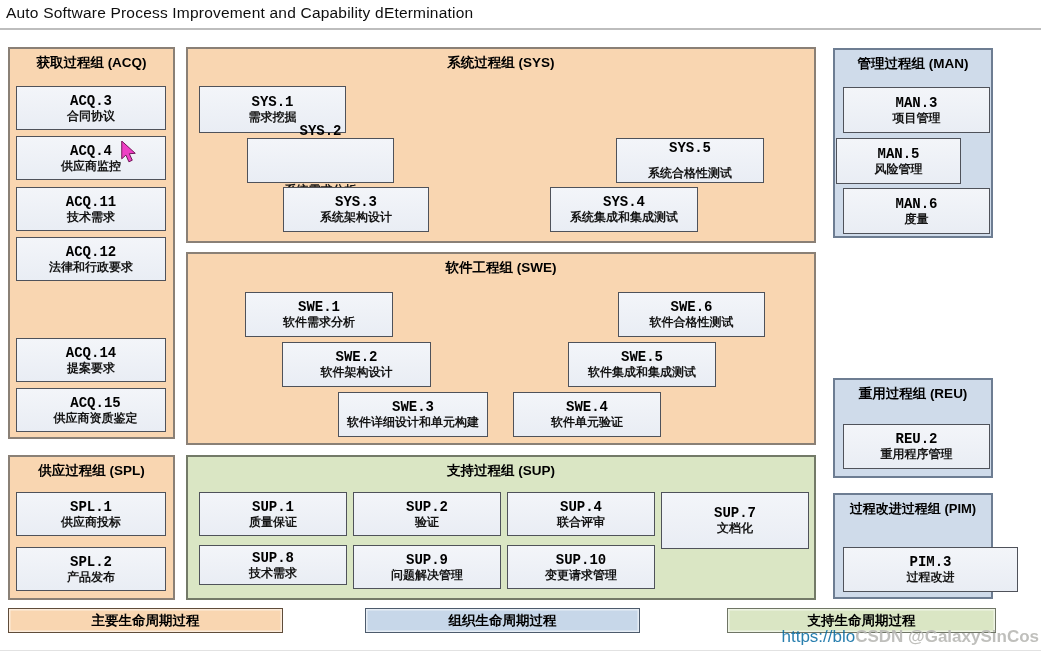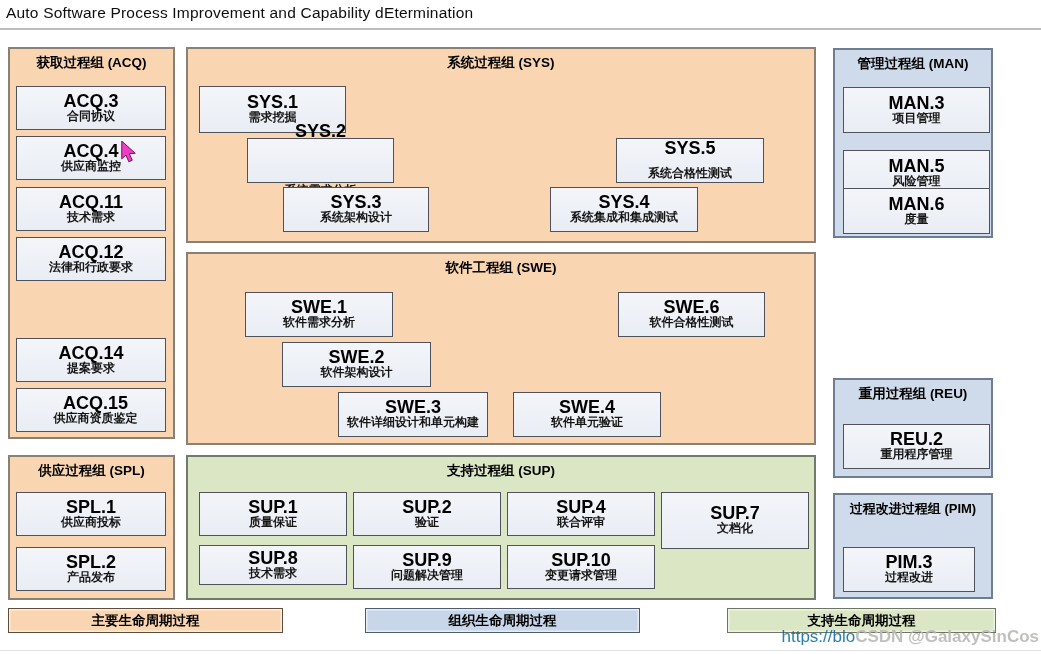--- a/index.html
+++ b/index.html
@@ -12,21 +12,21 @@
 
   .group{position:absolute;box-sizing:border-box;border:2px solid #8a8076;}
   .group.orange{background:#f9d6b1;border-color:#8a8076;}
   .group.blue{background:#cfdbea;border-color:#6d7d92;}
   .group.green{background:#dae6c4;border-color:#737a68;}
   .ghead{margin-top:6px;text-align:center;font-weight:bold;font-size:13.5px;line-height:16px;color:#000;white-space:nowrap;}
 
   .pbox{position:absolute;box-sizing:border-box;background:linear-gradient(#f3f5f9,#e9edf4);
         border:1.6px solid #4f525a;display:flex;flex-direction:column;align-items:center;
         justify-content:center;text-align:center;padding:1px 2px;}
-  .pcode{font-weight:bold;font-size:18px;line-height:16px;color:#000;white-space:nowrap;}
+  .pcode{font-weight:bold;font-size:14px;line-height:16px;color:#000;white-space:nowrap;font-family:Liberation Mono, monospace;}
   .pname{font-weight:600;font-size:12px;line-height:15px;color:#141414;white-space:nowrap;}
 
   .legend{position:absolute;box-sizing:border-box;height:25px;display:flex;align-items:center;justify-content:center;
           font-weight:bold;font-size:13.5px;color:#000;border:1.6px solid;box-shadow:inset 0 0 0 1.5px rgba(255,255,255,.55);white-space:nowrap;}
   .legend.orange{background:#f9d6b1;border-color:#5f4c3a;}
   .legend.blue{background:#c7d7e9;border-color:#4d5b6c;}
   .legend.green{background:#dae6c4;border-color:#6f7565;}
 
   .watermark{position:absolute;top:627px;right:2px;font-size:17px;white-space:nowrap;pointer-events:none;}
   .wm-prefix{color:#0369a1;opacity:.85;}
@@ -117,20 +117,24 @@
       <div class="pname">软件架构设计</div>
     </div>
     <div class="pbox" style="left:150px;top:138px;width:150px;height:45px;">
       <div class="pcode">SWE.3</div>
       <div class="pname">软件详细设计和单元构建</div>
     </div>
     <div class="pbox" style="left:430px;top:38px;width:147px;height:45px;">
       <div class="pcode">SWE.6</div>
       <div class="pname">软件合格性测试</div>
     </div>
+    <div class="pbox" style="left:380px;top:88px;width:148px;height:45px;">
+      <div class="pcode">SWE.5</div>
+      <div class="pname">软件集成和集成测试</div>
+    </div>
     <div class="pbox" style="left:325px;top:138px;width:148px;height:45px;">
       <div class="pcode">SWE.4</div>
       <div class="pname">软件单元验证</div>
     </div>
   </div>
 
   <div class="group green" style="left:186px;top:455px;width:630px;height:145px;">
     <div class="ghead">支持过程组 (SUP)</div>
     <div class="pbox" style="left:11px;top:35px;width:148px;height:44px;">
       <div class="pcode">SUP.1</div>
@@ -161,41 +165,41 @@
       <div class="pname">变更请求管理</div>
     </div>
   </div>
 
   <div class="group blue" style="left:833px;top:48px;width:160px;height:190px;">
     <div class="ghead">管理过程组 (MAN)</div>
     <div class="pbox" style="left:8px;top:37px;width:147px;height:46px;">
       <div class="pcode">MAN.3</div>
       <div class="pname">项目管理</div>
     </div>
-    <div class="pbox" style="left:8px;top:88px;width:147px;height:46px;margin-top:12px;">
+    <div class="pbox" style="left:1px;top:88px;width:125px;height:46px;">
       <div class="pcode">MAN.5</div>
       <div class="pname">风险管理</div>
     </div>
     <div class="pbox" style="left:8px;top:138px;width:147px;height:46px;">
       <div class="pcode">MAN.6</div>
       <div class="pname">度量</div>
     </div>
   </div>
 
   <div class="group blue" style="left:833px;top:378px;width:160px;height:100px;">
     <div class="ghead">重用过程组 (REU)</div>
     <div class="pbox" style="left:8px;top:44px;width:147px;height:45px;">
       <div class="pcode">REU.2</div>
       <div class="pname">重用程序管理</div>
     </div>
   </div>
 
   <div class="group blue" style="left:833px;top:493px;width:160px;height:106px;">
     <div class="ghead" style="font-size:13px;">过程改进过程组 (PIM)</div>
-    <div class="pbox" style="left:8px;top:52px;width:132px;height:45px;">
+    <div class="pbox" style="left:8px;top:52px;width:175px;height:45px;">
       <div class="pcode">PIM.3</div>
       <div class="pname">过程改进</div>
     </div>
   </div>
 
   <div class="legend orange" style="left:8px;top:608px;width:275px;">主要生命周期过程</div>
   <div class="legend blue" style="left:365px;top:608px;width:275px;">组织生命周期过程</div>
   <div class="legend green" style="left:727px;top:608px;width:269px;">支持生命周期过程</div>
 
   <div class="bottom-rule"></div>

